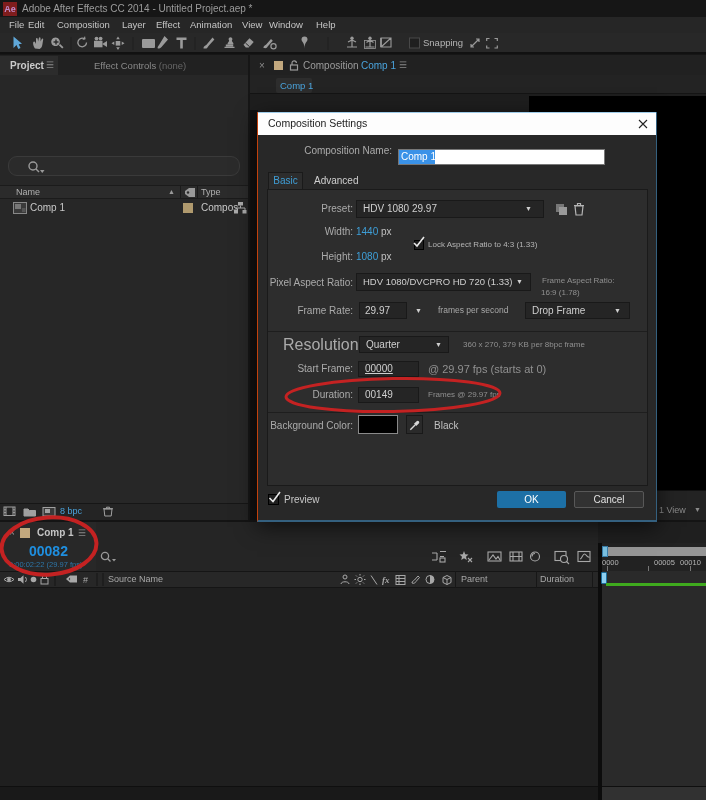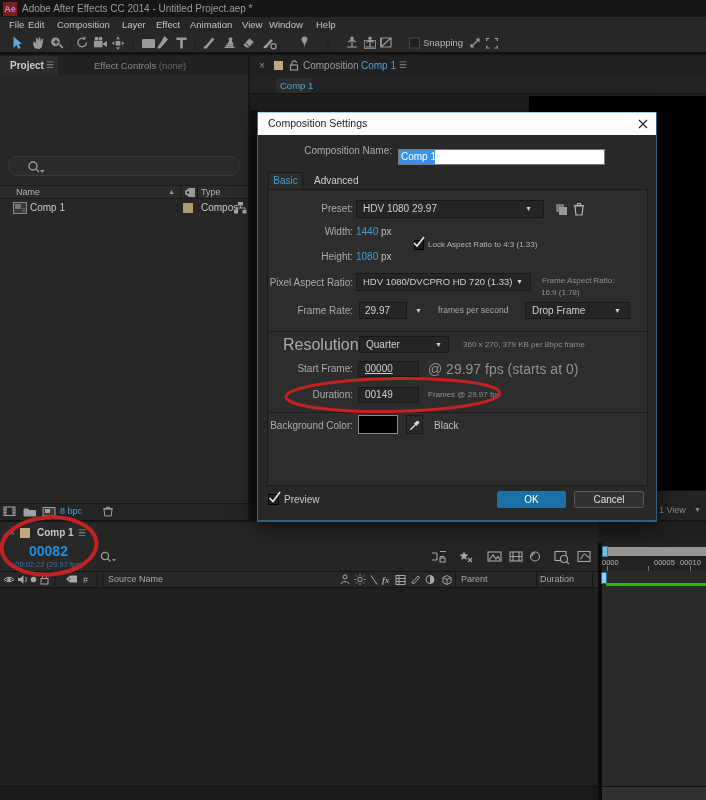--- a/index.html
+++ b/index.html
@@ -362,21 +362,21 @@
 
   <div class="tx" style="left:25px;top:224px;width:70px;height:17px;line-height:17px;font-size:16px;color:#ababab;text-align:left;">Resolution:</div>
   <div class="ab" style="left:101px;top:224px;width:90px;height:17px;background:#252525;border:1px solid #191919;box-sizing:border-box;"></div>
   <div class="tx" style="left:108px;top:224px;height:17px;line-height:17px;font-size:10px;color:#cfcfcf;">Quarter</div>
   <div class="tx" style="left:177px;top:224px;height:17px;line-height:17px;font-size:7px;color:#cfcfcf;">▼</div>
   <div class="tx" style="left:205px;top:224px;height:17px;line-height:17px;font-size:8px;color:#909090;">360 x 270, 379 KB per 8bpc frame</div>
 
   <div class="tx" style="left:25px;top:249px;width:70px;height:16px;line-height:16px;font-size:10px;color:#ababab;text-align:right;">Start Frame:</div>
   <div class="ab" style="left:100px;top:249px;width:61px;height:16px;background:#252525;border:1px solid #191919;box-sizing:border-box;"></div>
   <div class="tx" style="left:107px;top:249px;height:16px;line-height:16px;font-size:10px;color:#cfcfcf;text-decoration:underline;">00000</div>
-  <div class="tx" style="left:170px;top:249px;height:16px;line-height:16px;font-size:14px;color:#909090;">@ 29.97 fps (starts at 0)</div>
+  <div class="tx" style="left:170px;top:249px;height:16px;line-height:16px;font-size:11px;color:#909090;">@ 29.97 fps (starts at 0)</div>
 
   <div class="tx" style="left:25px;top:275px;width:70px;height:16px;line-height:16px;font-size:10px;color:#ababab;text-align:right;">Duration:</div>
   <div class="ab" style="left:100px;top:275px;width:61px;height:16px;background:#252525;border:1px solid #191919;box-sizing:border-box;"></div>
   <div class="tx" style="left:107px;top:275px;height:16px;line-height:16px;font-size:10px;color:#cfcfcf;">00149</div>
   <div class="tx" style="left:170px;top:275px;height:16px;line-height:16px;font-size:8px;color:#909090;">Frames @ 29.97 fps</div>
 
   <div class="tx" style="left:0;top:304px;width:95px;height:19px;line-height:19px;font-size:10px;color:#ababab;text-align:right;">Background Color:</div>
   <div class="ab" style="left:100px;top:303px;width:40px;height:19px;background:#000;border:1px solid #8a8a8a;box-sizing:border-box;"></div>
   <div class="ab" style="left:148px;top:303px;width:17px;height:19px;background:#2a2a2a;border:1px solid #191919;box-sizing:border-box;"></div>
   <svg class="ab" style="left:150px;top:306px;" width="13" height="13" viewBox="0 0 13 13">

